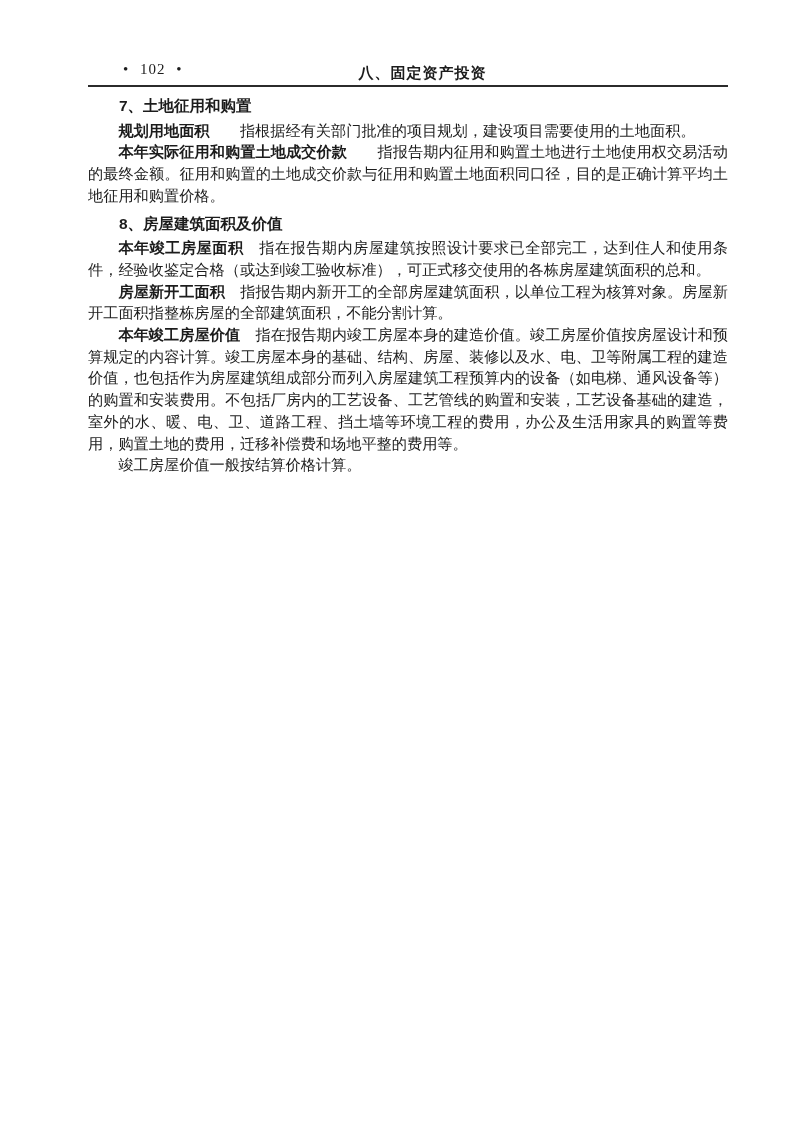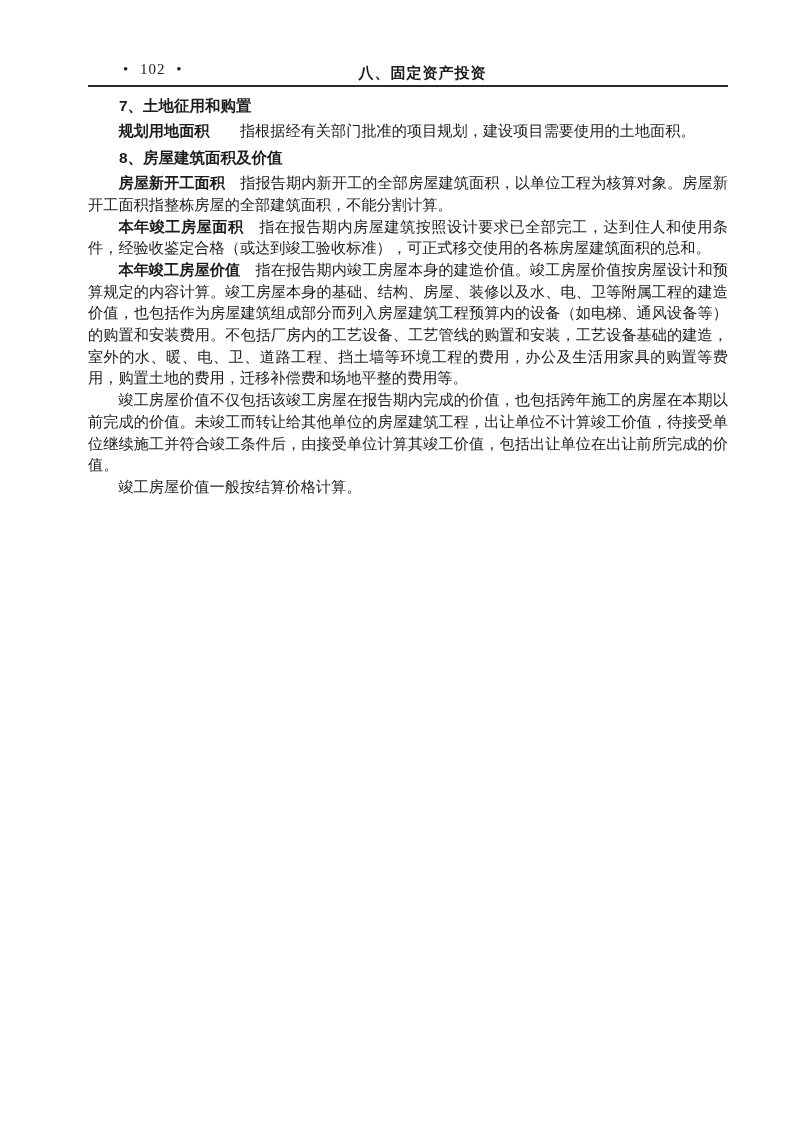--- a/index.html
+++ b/index.html
@@ -89,29 +89,29 @@
     </div>
     <hr class="rule">
 
     <div class="body-text">
 
       <h3 class="section-heading">7、土地征用和购置</h3>
 
       <p class="para"><span class="term">规划用地面积</span><span>　　</span><span>指根据经有关部门批准的项目规划，建设项目需要使用的土地面积。</span></p>
 
 
+      <p class="para"><span class="term">本年实际征用和购置土地成交价款</span><span>　　</span><span>指报告期内征用和购置土地进行土地使用权交易活动的最终金额。征用和购置的土地成交价款与征用和购置土地面积同口径，目的是正确计算平均土地征用和购置价格。</span></p>
 
       <h3 class="section-heading">8、房屋建筑面积及价值</h3>
 
 
+      <p class="para"><span class="term">本年竣工房屋面积</span><span>　</span><span>指在报告期内房屋建筑按照设计要求已全部完工，达到住人和使用条件，经验收鉴定合格（或达到竣工验收标准），可正式移交使用的各栋房屋建筑面积的总和。</span></p>
+
       <p class="para"><span class="term">房屋新开工面积</span><span>　</span><span>指报告期内新开工的全部房屋建筑面积，以单位工程为核算对象。房屋新开工面积指整栋房屋的全部建筑面积，不能分割计算。</span></p>
-
-      <p class="para"><span class="term">本年竣工房屋面积</span><span>　</span><span>指在报告期内房屋建筑按照设计要求已全部完工，达到住人和使用条件，经验收鉴定合格（或达到竣工验收标准），可正式移交使用的各栋房屋建筑面积的总和。</span></p>
 
       <p class="para"><span class="term">本年竣工房屋价值</span><span>　</span><span>指在报告期内竣工房屋本身的建造价值。竣工房屋价值按房屋设计和预算规定的内容计算。竣工房屋本身的基础、结构、房屋、装修以及水、电、卫等附属工程的建造价值，也包括作为房屋建筑组成部分而列入房屋建筑工程预算内的设备（如电梯、通风设备等）的购置和安装费用。不包括厂房内的工艺设备、工艺管线的购置和安装，工艺设备基础的建造，室外的水、暖、电、卫、道路工程、挡土墙等环境工程的费用，办公及生活用家具的购置等费用，购置土地的费用，迁移补偿费和场地平整的费用等。</span></p>
 
-      <p class="para"><span class="term"></span><span></span><span>竣工房屋价值不仅包括该竣工房屋在报告期内完成的价值，也包括跨年施工的房屋在本期以前完成的价值。未竣工而转让给其他单位的房屋建筑工程，出让单位不计算竣工价值，待接受单位继续施工并符合竣工条件后，由接受单位计算其竣工价值，包括出让单位在出让前所完成的价值。</span></p>
 
       <p class="para"><span class="term"></span><span></span><span>竣工房屋价值一般按结算价格计算。</span></p>
 
     </div>
   </div>
 </div>
 
 </body></html>

